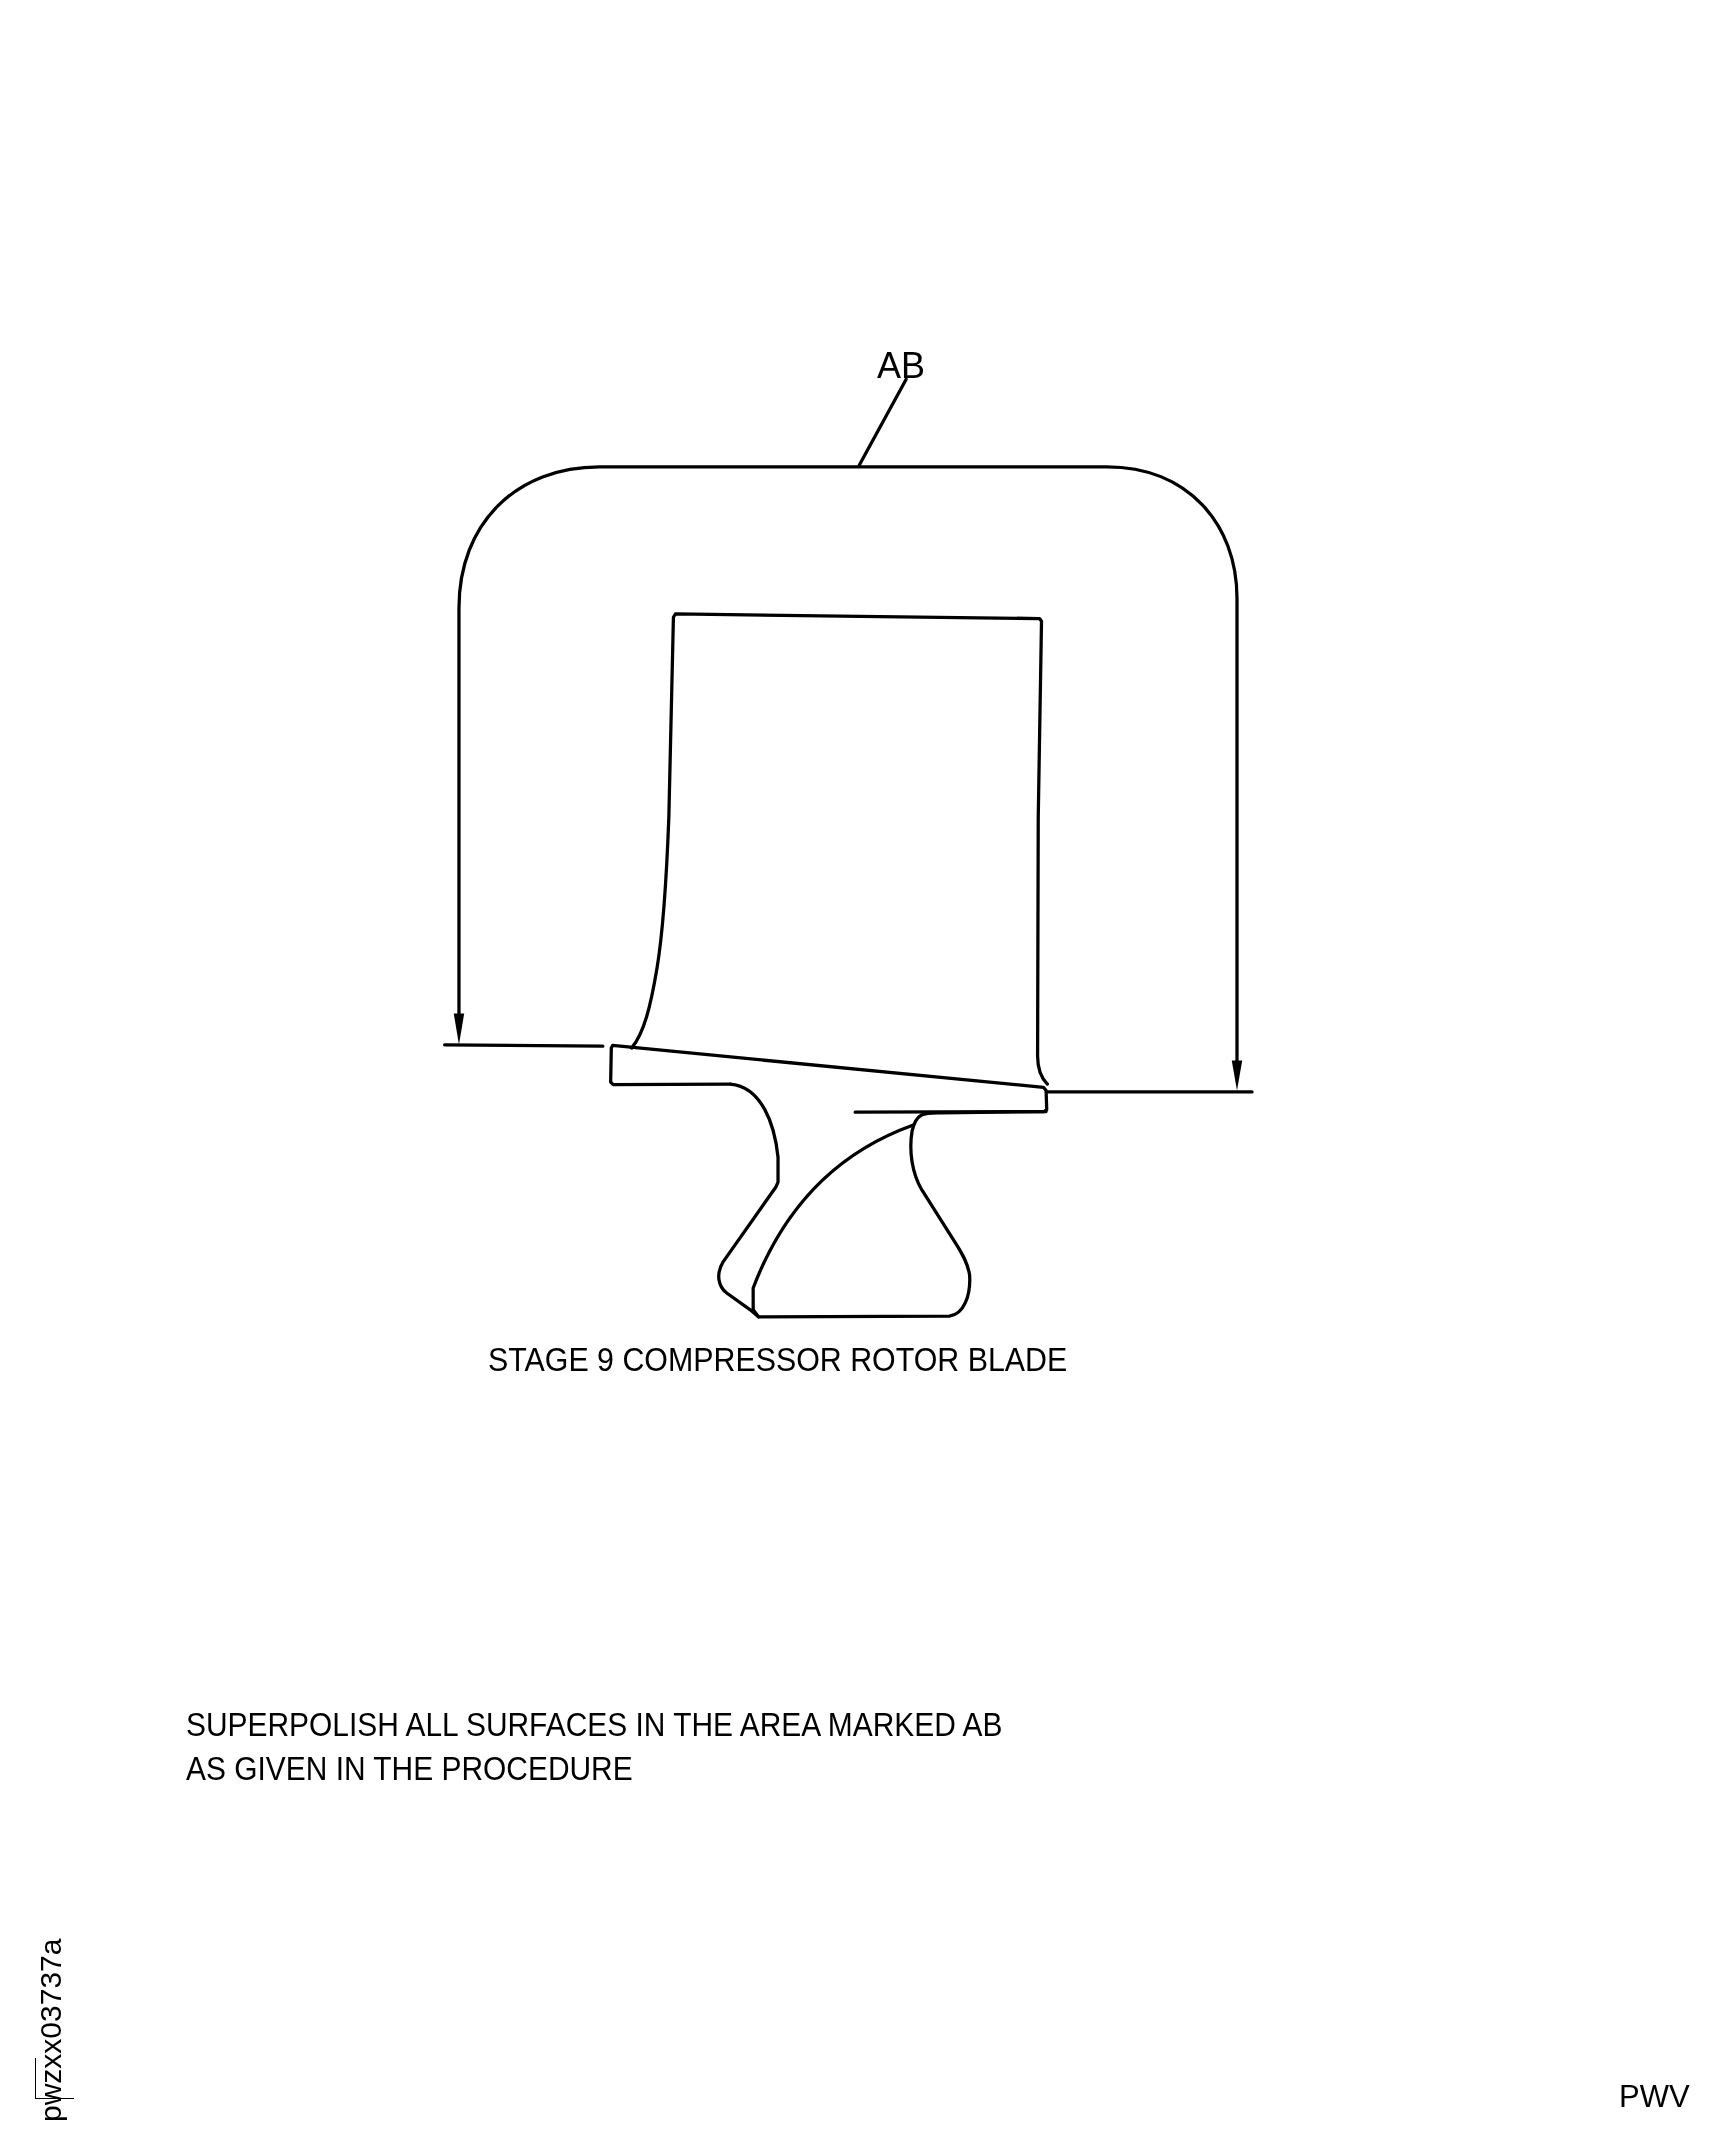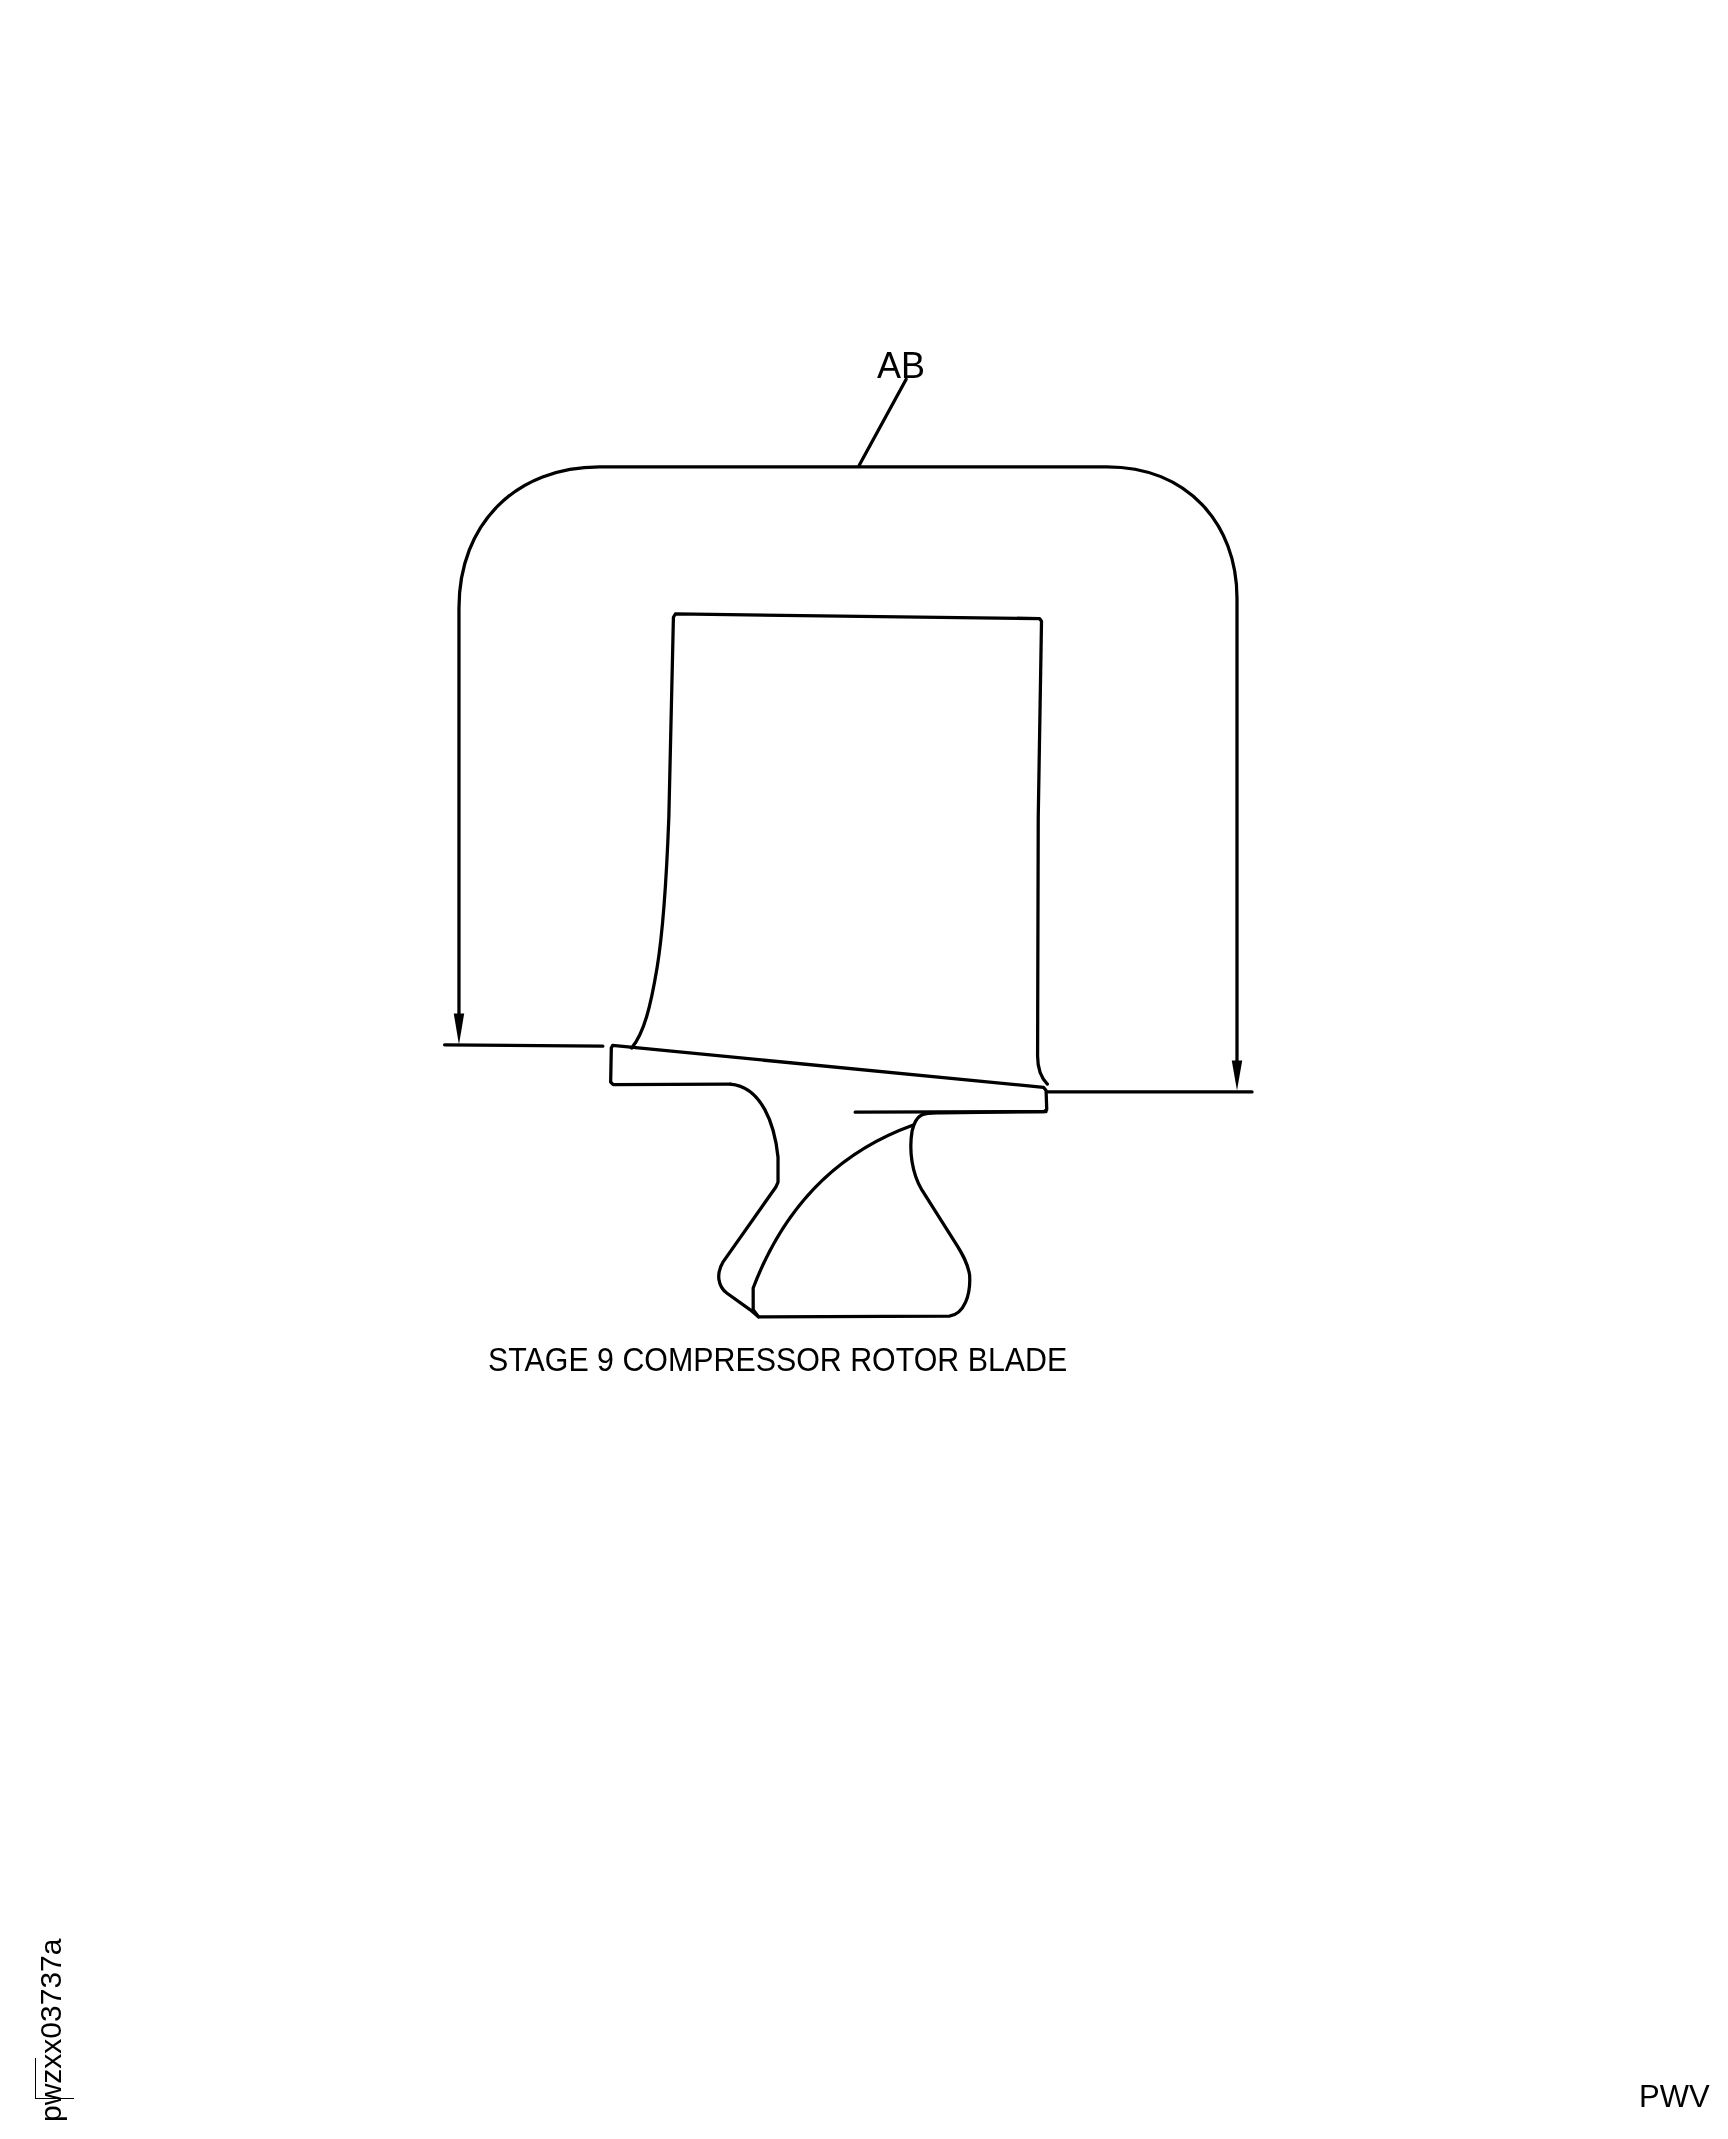--- a/index.html
+++ b/index.html
@@ -9,21 +9,21 @@
   .txt { position: absolute; white-space: nowrap; color: #000; font-family: "Liberation Sans", sans-serif; }
   .label-ab { left: 877px; top: 340px; font-size: 36px; line-height: 34px; margin-top: 9px; }
   .caption { left: 488px; top: 1341px; font-size: 33px; line-height: 37px; transform: scaleX(0.92); transform-origin: left top; }
   .notes { position: absolute; left: 186px; top: 1702px; }
   .note-line { font-size: 34px; line-height: 44px; transform: scaleX(0.88); transform-origin: left top; white-space: nowrap; }
   .para-gap { height: 25px; }
   .fig-id { position: absolute; left: 34px; top: 2122px; font-size: 30px; line-height: 33px;
             transform: rotate(-90deg); transform-origin: left top; white-space: nowrap; }
   .fig-id-corner { position: absolute; left: 35px; top: 2058px; width: 38px; height: 40px;
                    border-left: 1.3px solid #000; border-bottom: 1.3px solid #000; }
-  .pwv { left: 1619px; top: 2080px; font-size: 31px; line-height: 34px; margin-left: 20px; }
+  .pwv { left: 1619px; top: 2080px; font-size: 31px; line-height: 34px; }
 </style>
 </head>
 <body>
 
 <svg class="drawing" viewBox="0 0 2643 3273" xmlns="http://www.w3.org/2000/svg">
   <g fill="none" stroke="#000" stroke-linecap="round" stroke-linejoin="round">
 
     <path d="M1386 580 L1314 712" stroke-width="5"></path>
 
     <path d="M702 1570 L702 930 C702 800 790 714 917 714 L1693 714 C1815 714 1892 800 1892 915 L1892 1640" stroke-width="5"></path>
@@ -46,20 +46,24 @@
 
   <polygon points="694,1550 710,1550 702,1598" fill="#000"></polygon>
   <polygon points="1884,1622 1900,1622 1892,1668" fill="#000"></polygon>
 </svg>
 
 <div class="txt label-ab">AB</div>
 
 <div class="txt caption">STAGE 9 COMPRESSOR ROTOR BLADE</div>
 
 <div class="notes">
+  <div>
+    <div class="note-line">SUPERPOLISH ALL SURFACES IN THE AREA MARKED AB</div>
+    <div class="note-line">AS GIVEN IN THE PROCEDURE</div>
+  </div>
   <div class="para-gap"></div>
 </div>
 
 <div class="fig-id-corner"></div>
 <div class="fig-id">pwzxx03737a</div>
 
 <div class="txt pwv">PWV</div>
 
 
 </body></html>

